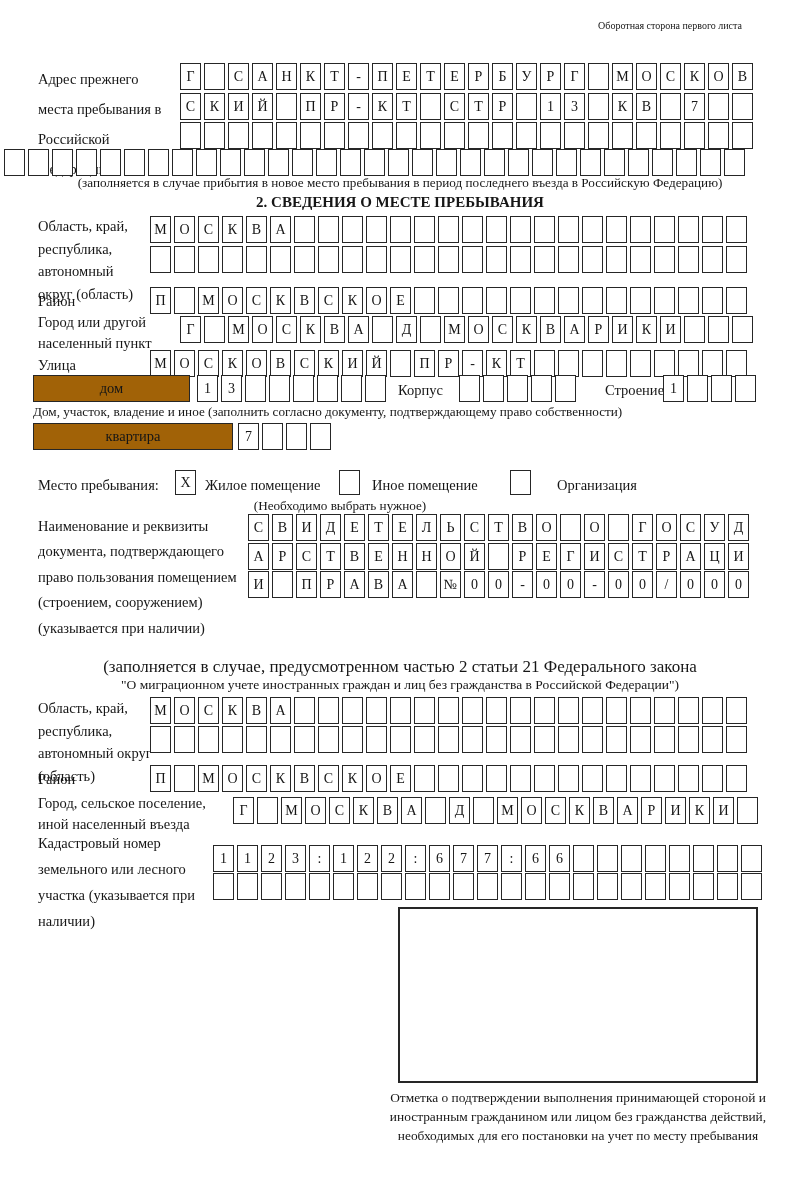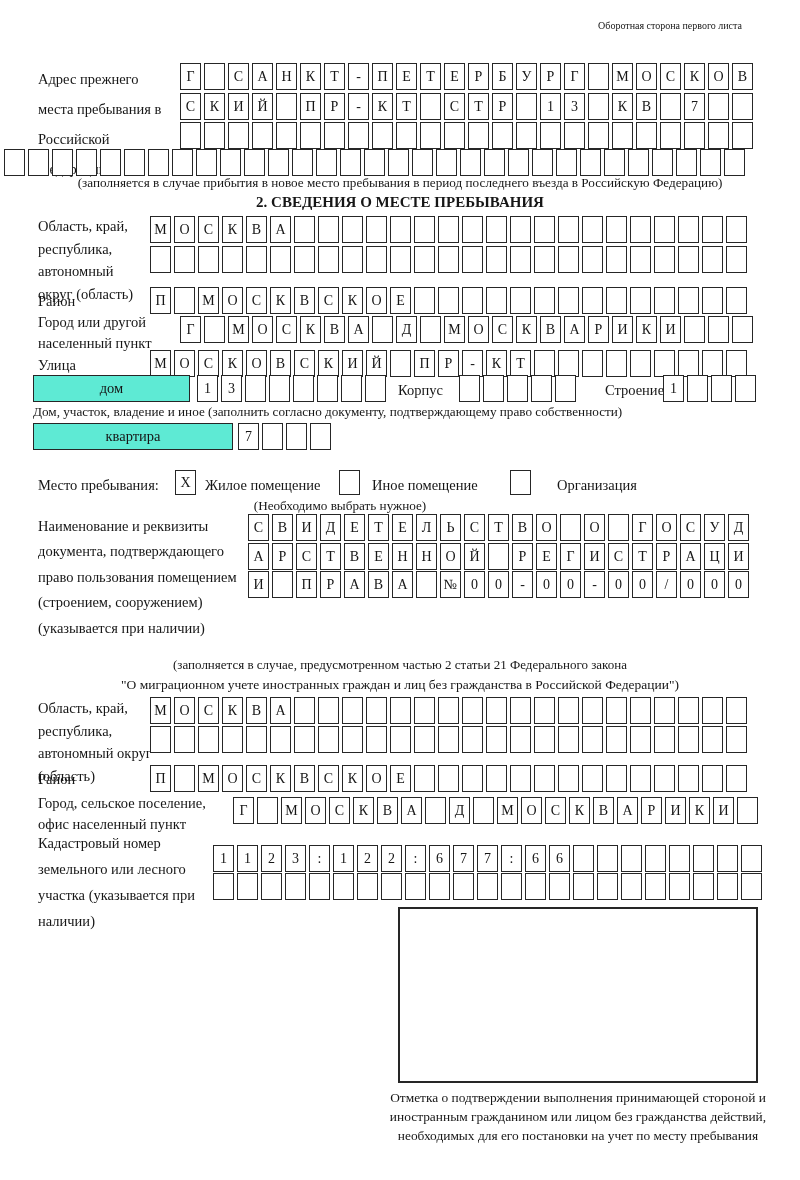--- a/index.html
+++ b/index.html
@@ -6,21 +6,21 @@
   #page{position:relative;width:800px;height:1180px;background:#fff;overflow:hidden;
         font-family:"Liberation Serif","DejaVu Serif",serif;color:#161616;}
   .abs{position:absolute;}
   .lbl{font-size:14.5px;line-height:22px;}
   .cellrow{position:absolute;display:flex;gap:3px;}
   .cell{flex:0 0 21px;width:21px;height:27px;box-sizing:border-box;border:1.6px solid #262626;
         display:flex;align-items:center;justify-content:center;font-size:14px;background:#fff;}
   .cbox{position:absolute;width:21px;height:25px;box-sizing:border-box;border:1.6px solid #262626;
         display:flex;align-items:center;justify-content:center;font-size:14px;background:#fff;}
   .wlabel{position:absolute;box-sizing:border-box;border:1.6px solid #262626;height:27px;
-          display:flex;align-items:center;justify-content:center;font-size:14.5px;background:#5eead4;}
+          display:flex;align-items:center;justify-content:center;font-size:14.5px;background:#a16207;}
   .caption{font-size:13.2px;}
   .title{font-weight:bold;font-size:15px;text-align:center;left:0;right:0;}
   .center{text-align:center;left:0;right:0;}
   .stampbox{position:absolute;left:398px;top:907px;width:360px;height:176px;
             box-sizing:border-box;border:2px solid #262626;background:#fff;}
 </style>
 </head>
 <body>
 
 <div id="page">
@@ -394,21 +394,21 @@
       <span class="cell">0</span>
       <span class="cell">-</span>
       <span class="cell">0</span>
       <span class="cell">0</span>
       <span class="cell">/</span>
       <span class="cell">0</span>
       <span class="cell">0</span>
       <span class="cell">0</span>
     </div>
 
-  <div class="abs caption center" style="top:657px;font-size:13px;">(заполняется в случае, предусмотренном частью 2 статьи 21 Федерального закона</div>
+  <div class="abs caption center" style="top:657px;font-size:17px;">(заполняется в случае, предусмотренном частью 2 статьи 21 Федерального закона</div>
   <div class="abs caption center" style="top:677px;font-size:13.5px;">"О миграционном учете иностранных граждан и лиц без гражданства в Российской Федерации")</div>
 
   <div class="abs lbl" style="left:38px;top:697px;width:140px;line-height:22.5px;">Область, край, республика, автономный округ (область)</div>
   <div class="cellrow" style="left:150px;top:697px;">
       <span class="cell">М</span>
       <span class="cell">О</span>
       <span class="cell">С</span>
       <span class="cell">К</span>
       <span class="cell">В</span>
       <span class="cell">А</span>
@@ -482,21 +482,21 @@
       <span class="cell"></span>
       <span class="cell"></span>
       <span class="cell"></span>
       <span class="cell"></span>
       <span class="cell"></span>
       <span class="cell"></span>
       <span class="cell"></span>
       <span class="cell"></span>
     </div>
 
-  <div class="abs lbl" style="left:38px;top:793px;width:195px;line-height:21px;">Город, сельское поселение, офис населенный пункт</div>
+  <div class="abs lbl" style="left:38px;top:793px;width:195px;line-height:21px;">Город, сельское поселение, иной населенный въезда</div>
   <div class="cellrow" style="left:233px;top:797px;">
       <span class="cell">Г</span>
       <span class="cell"></span>
       <span class="cell">М</span>
       <span class="cell">О</span>
       <span class="cell">С</span>
       <span class="cell">К</span>
       <span class="cell">В</span>
       <span class="cell">А</span>
       <span class="cell"></span>

